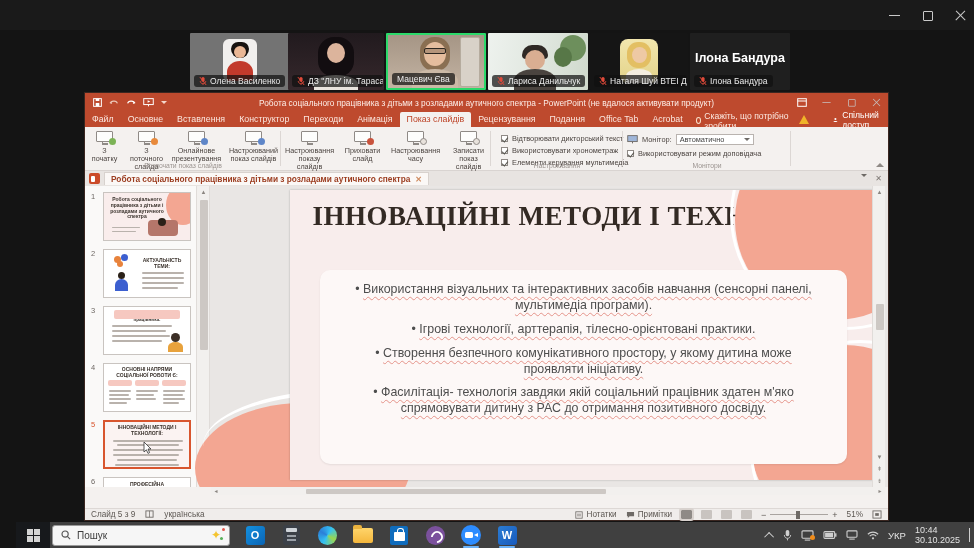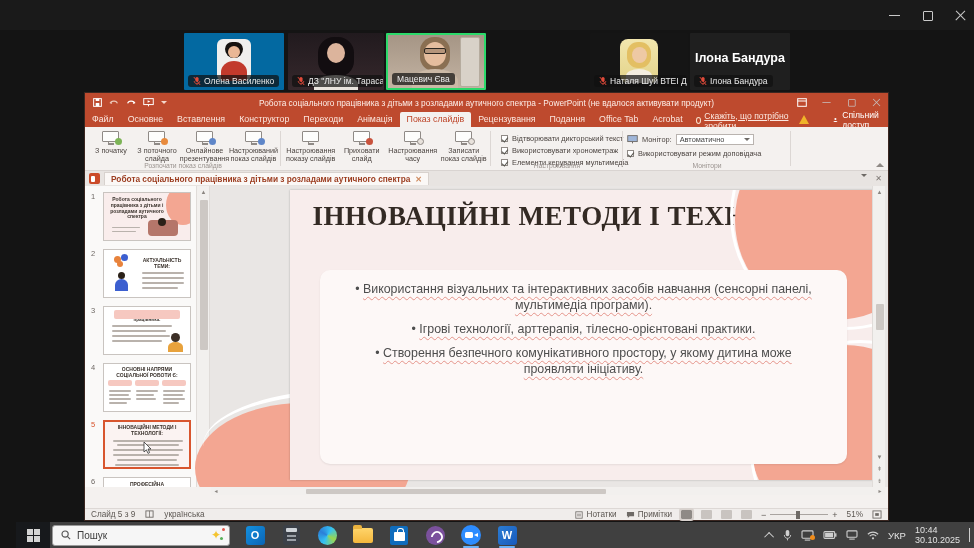--- a/index.html
+++ b/index.html
@@ -33,32 +33,32 @@
   .ppt { position:absolute; left:85px; top:93px; width:803px; height:427px; background:#f4f1ef; box-shadow:0 0 0 1px #3a2620; }
   .ppt-titlebar { position:absolute; left:0; top:0; width:100%; height:19px; background:#be4a2e; display:flex; align-items:center; color:#fff; }
   .qat { display:flex; align-items:center; gap:7px; padding-left:8px; }
   .qat svg { display:block; }
   .ppt-title { position:absolute; left:0; right:0; text-align:center; font-size:8.3px; color:#fdeee8; pointer-events:none; white-space:nowrap; overflow:hidden; }
   .ppt-wincontrols { position:absolute; right:6px; top:0; height:19px; display:flex; align-items:center; gap:14px; }
   .pwc { transform:scale(.75); opacity:.95; }
   .ppt-tabs { position:absolute; left:0; top:19px; width:100%; height:15px; background:#be4a2e; display:flex; align-items:stretch; font-size:8.8px; color:#fbe7df; }
   .ptab { padding:2px 7px 0; cursor:pointer; white-space:nowrap; }
   .ptab.active { background:#f4f1ef; color:#bd4226; border-radius:2px 2px 0 0; }
-  .tellme { display:flex; align-items:center; gap:3px; padding:2px 6px 0; font-size:8.6px; color:#fbe7df;text-decoration:underline; }
+  .tellme { display:flex; align-items:center; gap:3px; padding:2px 6px 0; font-size:8.6px; color:#fbe7df; }
   .bulb { width:7px; height:7px; border-radius:50%; border:1.2px solid #f9dfc9; }
   .tabs-right { margin-left:auto; display:flex; align-items:center; gap:24px; padding-right:6px; }
   .warn-tri { width:0; height:0; border-left:5px solid transparent; border-right:5px solid transparent; border-bottom:9px solid #f0b429; }
   .share-btn { display:flex; align-items:center; gap:4px; font-size:8.6px; color:#fff; cursor:pointer; }
   .person-ico { width:8px; height:8px; }
 
   .ppt-ribbon { position:absolute; left:0; top:34px; width:100%; height:44px; background:#f4f1ef; border-bottom:1px solid #d9d4d1; display:flex; }
   .rgroup { position:relative; height:100%; padding:3px 4px 0; }
   .rgroup::after { content:""; position:absolute; right:0; top:4px; bottom:4px; width:1px; background:#dcd7d4; }
   .rgroup-label { position:absolute; left:0; right:0; bottom:1px; text-align:center; font-size:6.8px; color:#9b9490; }
-  .rbtns { display:flex; gap:2px; }
+  .rbtns { display:flex; gap:10px; }
   .rbtn { width:47px; display:flex; flex-direction:column; align-items:center; gap:1px; cursor:pointer; color:#4b4440; }
   .rbtn-lbl { font-size:7.2px; line-height:8px; text-align:center; }
   .ricon { width:22px; height:16px; position:relative; }
   .ricon .scr { position:absolute; left:2px; top:1px; width:17px; height:11px; background:#fdfdfc; border:1px solid #8f8a86; border-radius:1px; }
   .ricon .base { position:absolute; left:8px; top:12px; width:6px; height:3px; border-left:1px solid #8f8a86; border-bottom:2px solid #8f8a86; }
   .ricon .dot { position:absolute; width:7px; height:7px; border-radius:50%; right:0; bottom:1px; }
   .dot.green{ background:#7cb356; } .dot.orange{ background:#e88a3c; } .dot.blue{ background:#5f86c8; } .dot.clock{ background:#e8e2dc; border:1px solid #8f8a86; } .dot.red{ background:#c8523c; }
   .chk-col { display:flex; flex-direction:column; justify-content:flex-start; gap:3px; padding:4px 6px 0; }
   .chk { display:flex; align-items:center; gap:4px; font-size:7.4px; color:#4b4440; white-space:nowrap; cursor:pointer; }
   .box { width:7px; height:7px; border:1px solid #8f8a86; background:#fff; position:relative; flex:0 0 auto; }
@@ -163,21 +163,21 @@
 <div class="zoom-titlebar">
   <div class="win-controls">
     <span class="wc wc-min"></span>
     <span class="wc wc-max"></span>
     <span class="wc wc-close"></span>
   </div>
 </div>
 
 <div class="video-strip">
 
-  <div class="tile" style="left:184px; width:100px; background:#0369a1;">
+  <div class="tile" style="left:190px; width:100px; background:#737373;">
     <div class="av-card">
       <span class="head" style="left:8px; top:3px; width:18px; height:16px; background:#17120f; border-radius:8px 8px 10px 10px;"></span>
       <span class="head" style="left:11px; top:7px; width:12px; height:12px; background:#eab795;"></span>
       <span class="body" style="left:4px; top:22px; width:26px; height:22px; background:#c23a2c;"></span>
     </div>
     <div class="tile-label">
       <svg class="mic-off" viewBox="0 0 10 12">
           <rect x="3" y="1" width="4" height="6" rx="2" fill="#e04a3a"></rect>
           <path d="M1.5 6c0 2 1.6 3.4 3.5 3.4S8.5 8 8.5 6" stroke="#e04a3a" stroke-width="1" fill="none"></path>
           <line x1="5" y1="9.4" x2="5" y2="11" stroke="#e04a3a" stroke-width="1"></line>
@@ -206,20 +206,36 @@
     <span style="position:absolute; right:4px; top:2px; width:20px; height:50px; background:#d8d2c8; border:1px solid #b5ac9e; border-radius:2px;"></span>
     <span class="head" style="left:32px; top:2px; width:30px; height:34px; background:#8a6f52; border-radius:14px;"></span>
     <span class="head" style="left:36px; top:7px; width:22px; height:24px; background:#e5bd9e;"></span>
     <span class="glasses" style="left:36px; top:13px;"></span>
     <span class="body" style="left:24px; top:34px; width:46px; height:24px; background:#cbb9a6;"></span>
     <div class="tile-label">
       <span>Мацевич Єва</span>
     </div>
   </div>
 
+  <div class="tile" style="left:488px; width:100px; background:linear-gradient(100deg,#eef2ee 0%,#dfe6de 55%,#cfd9cc 100%);">
+    <span class="plant" style="right:2px; top:2px; width:26px; height:26px; background:#6d8f5c;"></span>
+    <span class="plant" style="right:16px; top:14px; width:18px; height:20px; background:#577747;"></span>
+    <span class="head" style="left:34px; top:12px; width:26px; height:14px; background:#2f2925; border-radius:10px 10px 4px 4px;"></span>
+    <span class="head" style="left:37px; top:17px; width:20px; height:20px; background:#d9ae92;"></span>
+    <span class="body" style="left:26px; top:36px; width:42px; height:22px; background:#4a443f;"></span>
+    <div class="tile-label">
+      <svg class="mic-off" viewBox="0 0 10 12">
+          <rect x="3" y="1" width="4" height="6" rx="2" fill="#e04a3a"></rect>
+          <path d="M1.5 6c0 2 1.6 3.4 3.5 3.4S8.5 8 8.5 6" stroke="#e04a3a" stroke-width="1" fill="none"></path>
+          <line x1="5" y1="9.4" x2="5" y2="11" stroke="#e04a3a" stroke-width="1"></line>
+          <line x1="1" y1="1" x2="9" y2="11" stroke="#e04a3a" stroke-width="1.2"></line>
+        </svg>
+      <span>Лариса Данильчук</span>
+    </div>
+  </div>
 
   <div class="tile" style="left:590px; width:98px; background:#151515;">
     <div class="av-card" style="width:38px; height:44px; background:linear-gradient(#f2e6ae,#e3d389); border-radius:8px;">
       <span class="head" style="left:7px; top:3px; width:24px; height:26px; background:#e3bf63; border-radius:11px;"></span>
       <span class="head" style="left:12px; top:8px; width:15px; height:16px; background:#eec9a4;"></span>
       <span class="body" style="left:6px; top:30px; width:26px; height:14px; background:#f4ede0;"></span>
     </div>
     <div class="tile-label">
       <svg class="mic-off" viewBox="0 0 10 12">
           <rect x="3" y="1" width="4" height="6" rx="2" fill="#e04a3a"></rect>
@@ -530,20 +546,21 @@
       <div class="slide">
         <div class="blob-tr"></div>
         <span class="arc" style="right:-80px; top:-90px; width:230px; height:230px;"></span>
         <div class="blob-br"></div>
         <span class="arc" style="right:-90px; bottom:-80px; width:220px; height:220px;"></span>
         <div class="slide-title">ІННОВАЦІЙНІ МЕТОДИ І ТЕХНОЛОГІЇ:</div>
         <div class="content-box">
           <div class="bullet"><span>Використання візуальних та інтерактивних засобів навчання (сенсорні панелі, мультимедіа програми).</span></div>
           <div class="bullet"><span>Ігрові технології, арттерапія, тілесно-орієнтовані практики.</span></div>
           <div class="bullet"><span>Створення безпечного комунікативного простору, у якому дитина може проявляти ініціативу.</span></div>
+          <div class="bullet"><span>Фасилітація- технологія завдяки якій соціальний працівник здатен м'яко спрямовувати дитину з РАС до отримання позитивного досвіду.</span></div>
         </div>
       </div>
     </div>
 
     <div class="vscroll">
       <span class="arrow-btn" style="top:0; width:13px;">▲</span>
       <span class="vthumb"></span>
       <span class="arrow-btn" style="bottom:24px; width:13px;">▼</span>
       <span class="arrow-btn" style="bottom:12px; width:13px;">⇞</span>
       <span class="arrow-btn" style="bottom:0; width:13px;">⇟</span>

